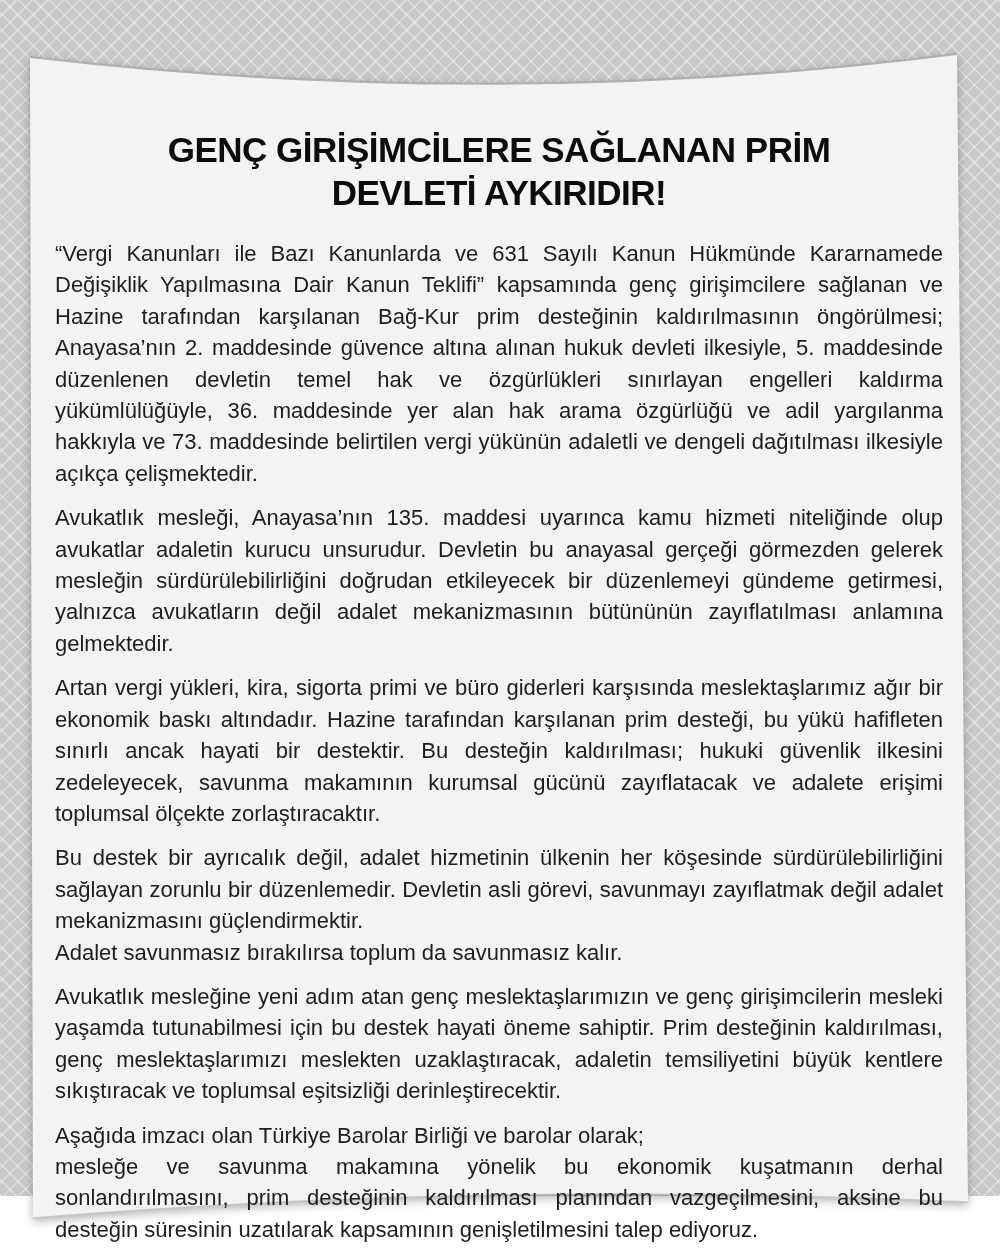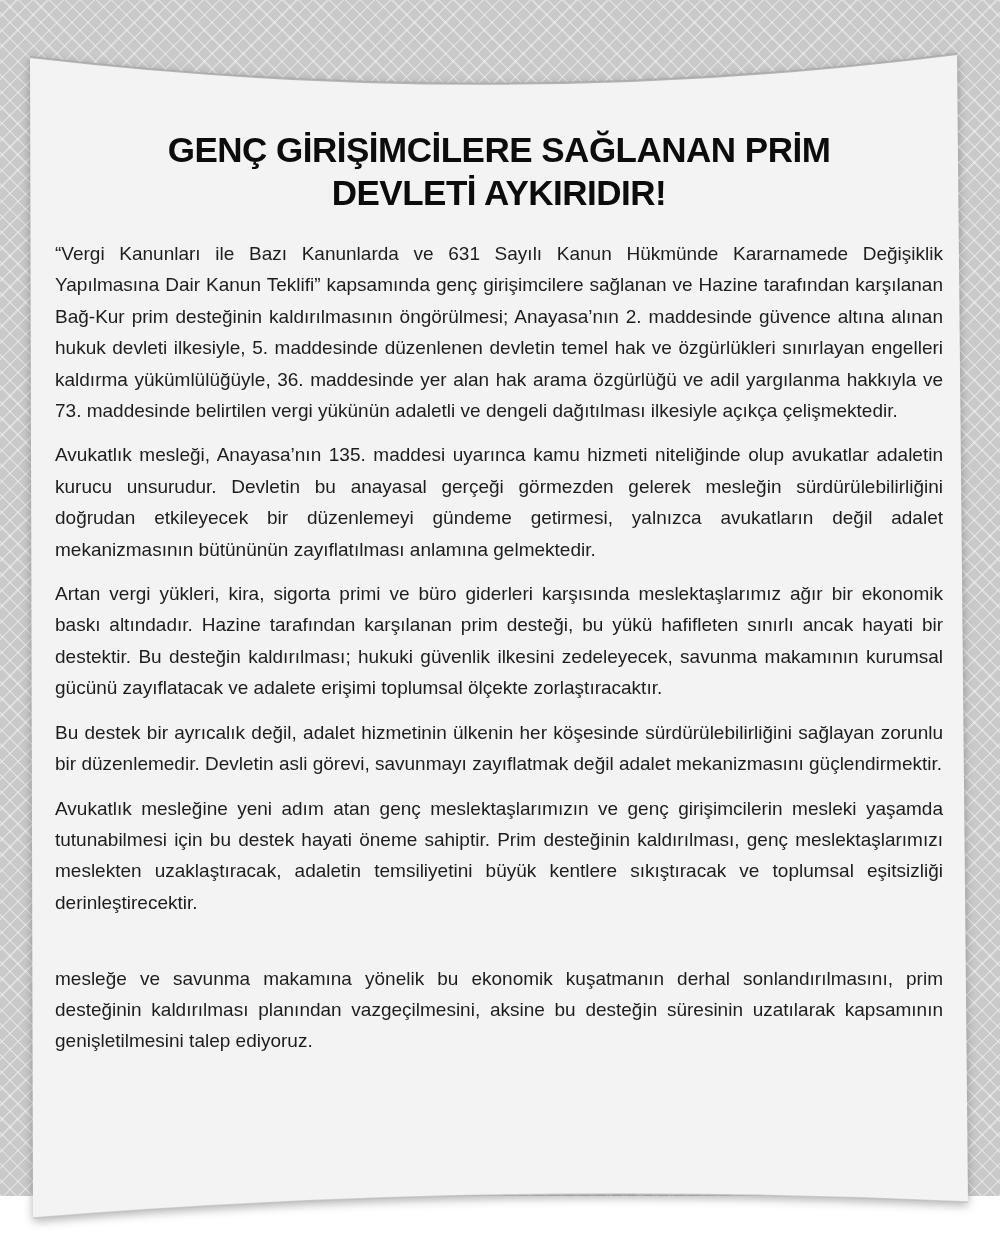--- a/index.html
+++ b/index.html
@@ -42,21 +42,21 @@
     text-align: center;
     font-size: 35px;
     line-height: 43px;
     font-weight: bold;
     letter-spacing: -0.5px;
     color: #0c0c0c;
   }
   .title span { display: block; }
   .body-text p {
     margin: 0 0 13px 0;
-    font-size: 19px;
+    font-size: 22px;
     line-height: 31.4px;
     color: #1d1d1d;
     text-align: justify;
   }
   .body-text p span { display: inline; }
 </style>
 </head>
 <body>
 
 <div class="stage">
@@ -74,21 +74,21 @@
       <span>DEVLETİ AYKIRIDIR!</span>
     </h1>
 
     <div class="body-text">
       <p>“Vergi Kanunları ile Bazı Kanunlarda ve 631 Sayılı Kanun Hükmünde Kararnamede Değişiklik Yapılmasına Dair Kanun Teklifi” kapsamında genç girişimcilere sağlanan ve Hazine tarafından karşılanan Bağ-Kur prim desteğinin kaldırılmasının öngörülmesi; Anayasa’nın 2. maddesinde güvence altına alınan hukuk devleti ilkesiyle, 5. maddesinde düzenlenen devletin temel hak ve özgürlükleri sınırlayan engelleri kaldırma yükümlülüğüyle, 36. maddesinde yer alan hak arama özgürlüğü ve adil yargılanma hakkıyla ve 73. maddesinde belirtilen vergi yükünün adaletli ve dengeli dağıtılması ilkesiyle açıkça çelişmektedir.</p>
 
       <p>Avukatlık mesleği, Anayasa’nın 135. maddesi uyarınca kamu hizmeti niteliğinde olup avukatlar adaletin kurucu unsurudur. Devletin bu anayasal gerçeği görmezden gelerek mesleğin sürdürülebilirliğini doğrudan etkileyecek bir düzenlemeyi gündeme getirmesi, yalnızca avukatların değil adalet mekanizmasının bütününün zayıflatılması anlamına gelmektedir.</p>
 
       <p>Artan vergi yükleri, kira, sigorta primi ve büro giderleri karşısında meslektaşlarımız ağır bir ekonomik baskı altındadır. Hazine tarafından karşılanan prim desteği, bu yükü hafifleten sınırlı ancak hayati bir destektir. Bu desteğin kaldırılması; hukuki güvenlik ilkesini zedeleyecek, savunma makamının kurumsal gücünü zayıflatacak ve adalete erişimi toplumsal ölçekte zorlaştıracaktır.</p>
 
-      <p><span>Bu destek bir ayrıcalık değil, adalet hizmetinin ülkenin her köşesinde sürdürülebilirliğini sağlayan zorunlu bir düzenlemedir. Devletin asli görevi, savunmayı zayıflatmak değil adalet mekanizmasını güçlendirmektir.</span><br></p>
+      <p><span>Bu destek bir ayrıcalık değil, adalet hizmetinin ülkenin her köşesinde sürdürülebilirliğini sağlayan zorunlu bir düzenlemedir. Devletin asli görevi, savunmayı zayıflatmak değil adalet mekanizmasını güçlendirmektir.</span><br><span>Adalet savunmasız bırakılırsa toplum da savunmasız kalır.</span></p>
 
       <p>Avukatlık mesleğine yeni adım atan genç meslektaşlarımızın ve genç girişimcilerin mesleki yaşamda tutunabilmesi için bu destek hayati öneme sahiptir. Prim desteğinin kaldırılması, genç meslektaşlarımızı meslekten uzaklaştıracak, adaletin temsiliyetini büyük kentlere sıkıştıracak ve toplumsal eşitsizliği derinleştirecektir.</p>
 
-      <p><br><span>mesleğe ve savunma makamına yönelik bu ekonomik kuşatmanın derhal sonlandırılmasını, prim desteğinin kaldırılması planından vazgeçilmesini, aksine bu desteğin süresinin uzatılarak kapsamının genişletilmesini talep ediyoruz.</span></p>
+      <p><span>Aşağıda imzacı olan Türkiye Barolar Birliği ve barolar olarak;</span><br><span>mesleğe ve savunma makamına yönelik bu ekonomik kuşatmanın derhal sonlandırılmasını, prim desteğinin kaldırılması planından vazgeçilmesini, aksine bu desteğin süresinin uzatılarak kapsamının genişletilmesini talep ediyoruz.</span></p>
     </div>
 
   </div>
 </div>
 
 </body></html>

